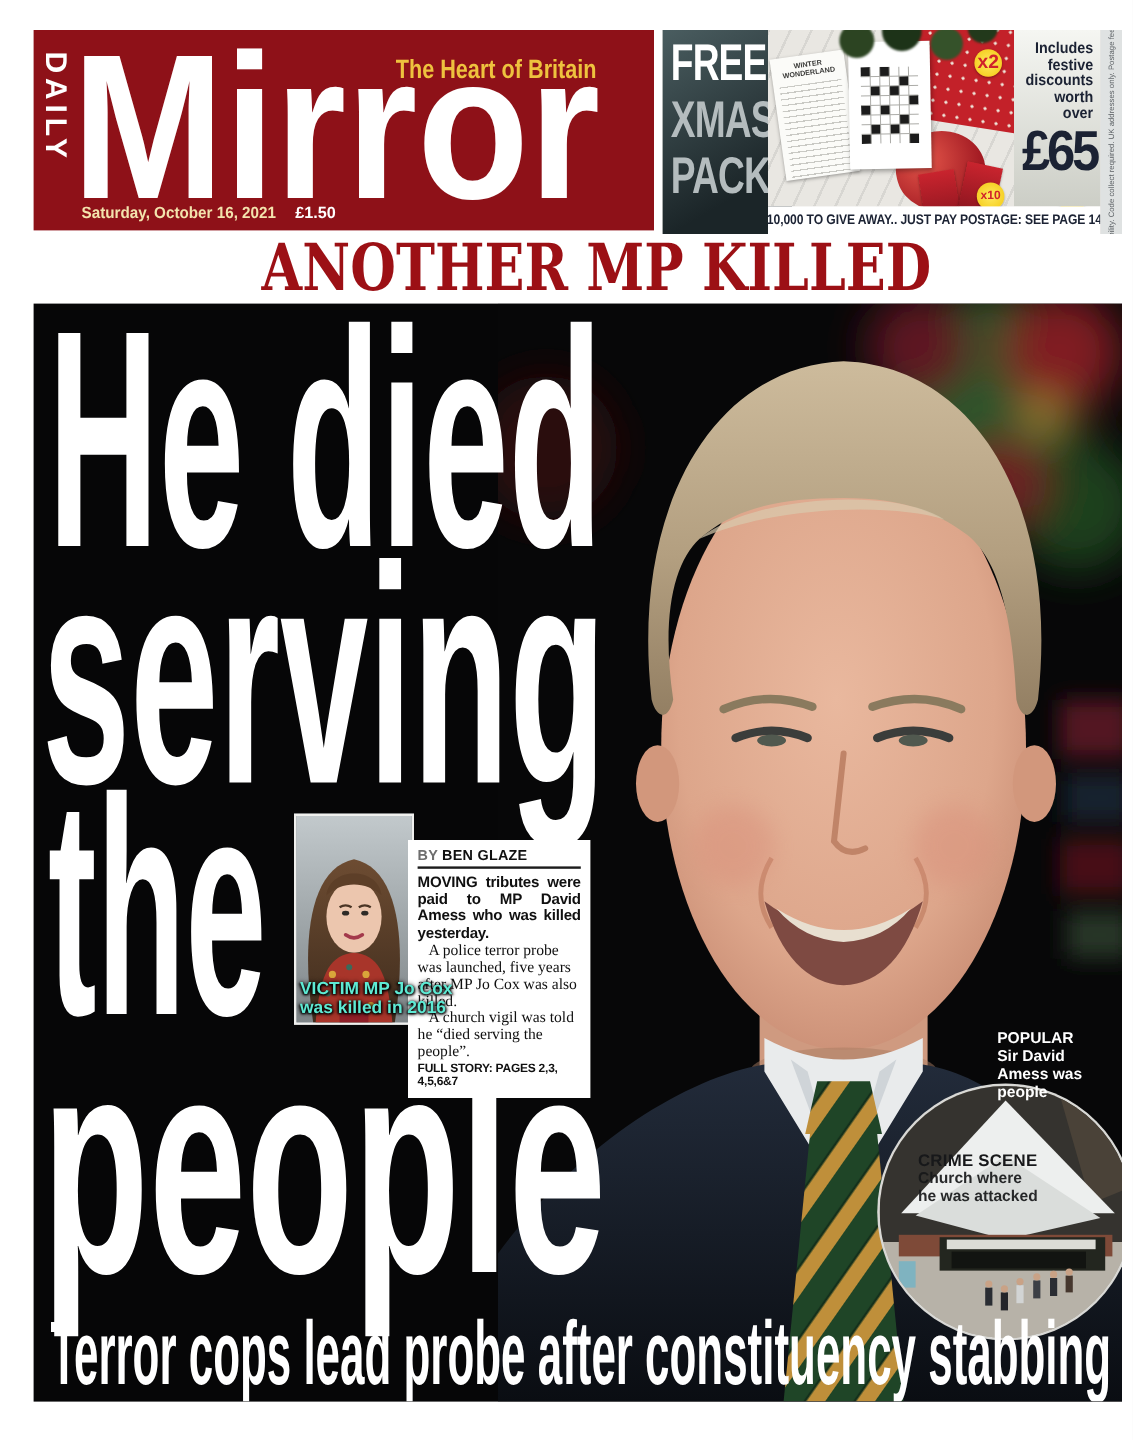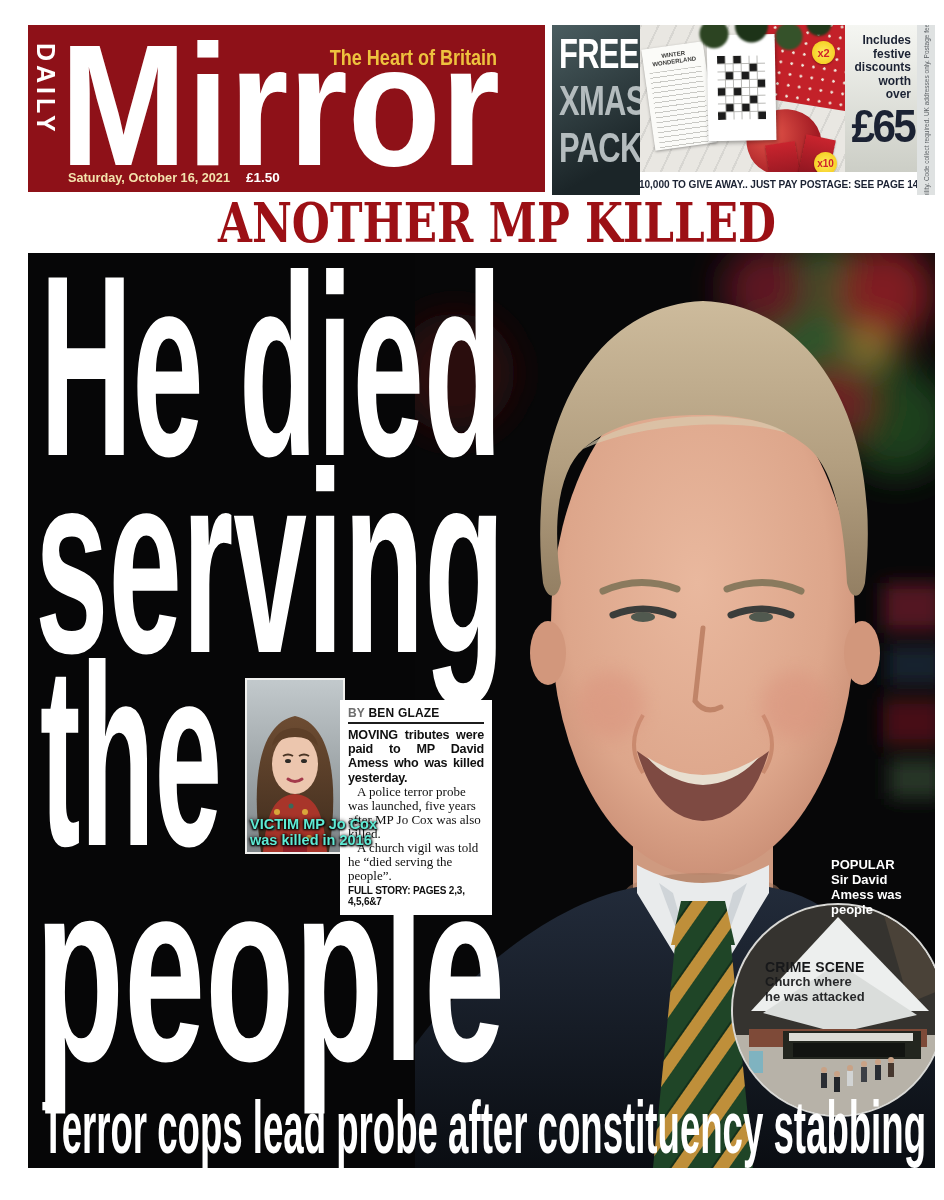--- a/index.html
+++ b/index.html
@@ -42,21 +42,21 @@
   .tag1{left:128px;top:118px;transform:rotate(-9deg);}
   .tag2{left:162px;top:112px;transform:rotate(12deg);}
   .foliage{position:absolute;left:44px;top:-12px;width:150px;height:52px;filter:blur(1px);
       background:radial-gradient(circle at 20% 40%,#2c4422 0 14px,rgba(0,0,0,0) 15px),
                  radial-gradient(circle at 45% 25%,#1d3318 0 16px,rgba(0,0,0,0) 17px),
                  radial-gradient(circle at 70% 45%,#35522a 0 13px,rgba(0,0,0,0) 14px),
                  radial-gradient(circle at 90% 20%,#22391b 0 12px,rgba(0,0,0,0) 13px);}
   .badge{position:absolute;border-radius:50%;background:radial-gradient(#ffe95e,#f2c70f);
          color:#d0222a;font-weight:bold;display:flex;align-items:center;justify-content:center;
          box-shadow:0 1px 2px rgba(0,0,0,.35);}
-  .badge1{left:260px;top:16px;width:23px;height:23px;font-size:11px;}
+  .badge1{left:260px;top:16px;width:23px;height:23px;font-size:16px;}
   .badge2{left:262px;top:127px;width:23px;height:23px;font-size:10px;}
   .badge3{left:328px;top:124px;width:27px;height:27px;font-size:11px;}
   .offer{position:absolute;left:293px;top:0;width:72px;height:147px;color:#1b2233;text-align:right;
          background:linear-gradient(180deg,#f5f6f2,#cccec6);padding:8px 6px 0 0;box-sizing:border-box;}
   .offer-line{font-size:13px;font-weight:bold;line-height:13.5px;transform:scaleX(.92);transform-origin:right;}
   .offer-amount{font-size:47px;font-weight:bold;line-height:46px;margin-top:2px;letter-spacing:-3px;
                 transform:scaleX(.9);transform-origin:right;}
   .strip{position:absolute;left:88px;top:147px;width:277px;height:23px;background:#ffffff;
          display:flex;align-items:center;justify-content:center;overflow:hidden;}
   .strip span{font-size:11.5px;font-weight:bold;color:#1b2233;white-space:nowrap;

